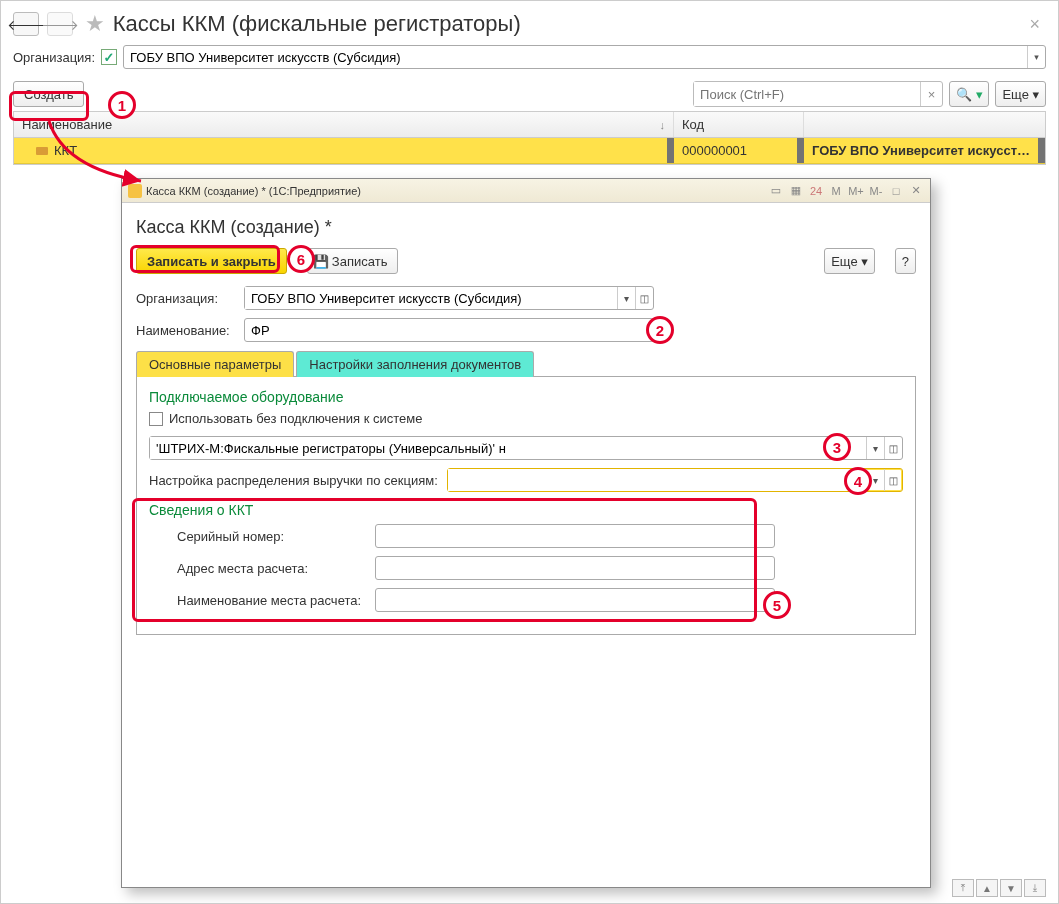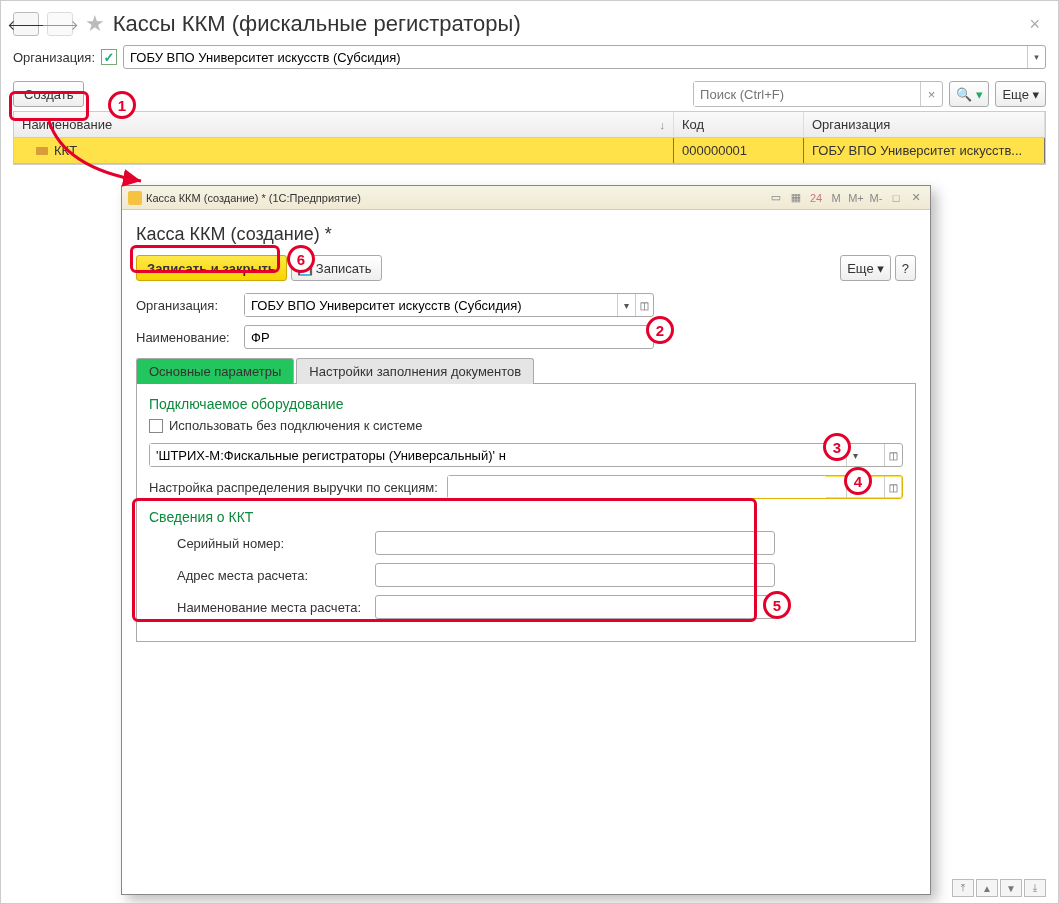--- a/index.html
+++ b/index.html
@@ -30,63 +30,63 @@
   .search .clr { width:22px; border-left:1px solid #ccc; display:flex; align-items:center; justify-content:center; color:#888; cursor:pointer; }
 
   .table { border:1px solid #ccc; margin:0 12px; }
   .thead { display:flex; background:linear-gradient(#fafafa,#ececec); border-bottom:1px solid #ccc; }
   .th { padding:5px 8px; font-size:13px; border-right:1px solid #ddd; }
   .th1 { flex:0 0 660px; display:flex; align-items:center; }
   .th2 { flex:0 0 130px; }
   .th3 { flex:1; }
   .sortmark { margin-left:auto; font-size:11px; color:#888; }
   .trow { display:flex; background:#ffe14a; border-bottom:1px solid #e5c93a; }
-  .td { padding:5px 8px; font-size:13px; border-right:1px solid #737373; }
+  .td { padding:5px 8px; font-size:13px; border-right:7px solid #737373; }
   .td1 { flex:0 0 660px; display:flex; align-items:center; gap:6px; padding-left:22px; }
   .td2 { flex:0 0 130px; }
-  .td3 { flex:1; white-space:nowrap; overflow:hidden; text-overflow:ellipsis; }
+  .td3 { flex:1; white-space:nowrap; overflow:hidden; text-overflow:ellipsis;font-weight:bold; }
   .rowicon { width:12px; height:8px; background:#d99c36; border-radius:1px; }
 
   
   .footer-scroll { position:absolute; bottom:6px; right:12px; display:flex; gap:2px; }
   .fbtn { width:22px; height:18px; border:1px solid #bbb; background:#f5f5f5; font-size:10px; display:flex; align-items:center; justify-content:center; color:#777; cursor:pointer; }
 
   
   .callout { position:absolute; width:28px; height:28px; border:3px solid #e4002b; border-radius:50%; background:#fff; font-weight:bold; font-size:15px; color:#e4002b; display:flex; align-items:center; justify-content:center; z-index:30; }
   .redbox { position:absolute; border:3px solid #e4002b; border-radius:6px; z-index:25; pointer-events:none; }
   svg.arrow { position:absolute; z-index:26; pointer-events:none; }
 
   
-  .dialog { position:absolute; left:120px; top:184px; width:810px; height:710px; background:#fff; border:1px solid #888; box-shadow:6px 6px 12px rgba(0,0,0,.25); z-index:20; display:flex; flex-direction:column; }
+  .dialog { position:absolute; left:120px; top:177px; width:810px; height:710px; background:#fff; border:1px solid #888; box-shadow:6px 6px 12px rgba(0,0,0,.25); z-index:20; display:flex; flex-direction:column; }
   .dlg-title { height:24px; background:linear-gradient(#f7f3e4,#efe9d4); border-bottom:1px solid #ccc; display:flex; align-items:center; font-size:11px; padding:0 6px; gap:4px; }
   .dlg-title .icon1c { width:14px; height:14px; background:#f6c242; border-radius:2px; }
   .dlg-title .tright { margin-left:auto; display:flex; align-items:center; gap:4px; }
   .dlg-title .ticon { width:16px; height:16px; display:flex; align-items:center; justify-content:center; font-size:11px; color:#888; cursor:pointer; }
   .dlg-body { padding:10px 14px; flex:1; overflow:auto; }
   .dlg-h1 { font-size:18px; font-weight:400; margin:4px 0 10px 0; }
-  .dlg-toolbar { display:flex; align-items:center; gap:4px; margin-bottom:12px; }
+  .dlg-toolbar { display:flex; align-items:center; gap:20px; margin-bottom:12px; }
 
   .form-row { display:flex; align-items:center; gap:8px; margin-bottom:8px; }
   .form-row .flabel { width:100px; font-size:13px; }
   .ftext { flex:1; border:1px solid #aaa; border-radius:3px; height:24px; padding:2px 6px; font-size:13px; }
   .fcombo { display:flex; flex:1; border:1px solid #aaa; border-radius:3px; height:24px; }
   .fcombo input { flex:1; border:none; padding:2px 6px; font-size:13px; }
   .fcombo .dd, .fcombo .ext { width:18px; border-left:1px solid #ccc; display:flex; align-items:center; justify-content:center; font-size:10px; color:#555; cursor:pointer; }
 
   .tabs { display:flex; border-bottom:1px solid #aaa; margin-top:6px; }
-  .tab { padding:5px 12px; border:1px solid #aaa; border-bottom:none; border-radius:3px 3px 0 0; background:#e5e5e5; font-size:13px; margin-right:2px; cursor:pointer; position:relative; top:1px; }
-  .tab.active { background:#22c55e; }
+  .tab { padding:5px 12px; border:1px solid #aaa; border-bottom:none; border-radius:3px 3px 0 0; background:#5eead4; font-size:13px; margin-right:2px; cursor:pointer; position:relative; top:1px; }
+  .tab.active { background:#fde047; }
   .tabpane { border:1px solid #aaa; border-top:none; padding:10px 12px 14px 12px; }
   .section-title { color:#0a8a3a; font-size:14px; margin:2px 0 6px 0; }
   .chkrow { display:flex; align-items:center; gap:6px; margin-bottom:10px; }
   .chkbox { width:14px; height:14px; border:1px solid #888; background:#fff; }
 
   .eq-row { display:flex; align-items:center; gap:8px; margin-bottom:8px; }
   .eq-row .elabel { width:290px; font-size:13px; }
-  .eq-row .fcombo { flex:1;gap:20px; }
+  .eq-row .fcombo { flex:1; }
   .yellow-border { border:1px solid #e2b400 !important; box-shadow:0 0 0 1px #ffe14a inset; }
 
   .kkt-row { display:flex; align-items:center; gap:8px; margin-bottom:8px; }
   .kkt-row .klabel { width:190px; font-size:13px;margin-left:28px; }
   .kkt-row .ftext { flex:1; }
 </style>
 </head>
 <body>
 
 <div class="app">
@@ -119,21 +119,20 @@
     <div class="btn sm"><span>Еще</span>&nbsp;▾</div>
   </div>
 
   <div class="table">
     <div class="thead">
       <div class="th th1">
           <span>Наименование</span>
           <span class="sortmark">↓</span>
         </div>
       <div class="th th2">Код</div>
-      <div class="th th3">Организация</div>
     </div>
     <div class="trow">
       <div class="td td1">
           <span class="rowicon"></span>
           <span>ККТ</span>
         </div>
       <div class="td td2">000000001</div>
       <div class="td td3">ГОБУ ВПО Университет искусств...</div>
     </div>
   </div>

